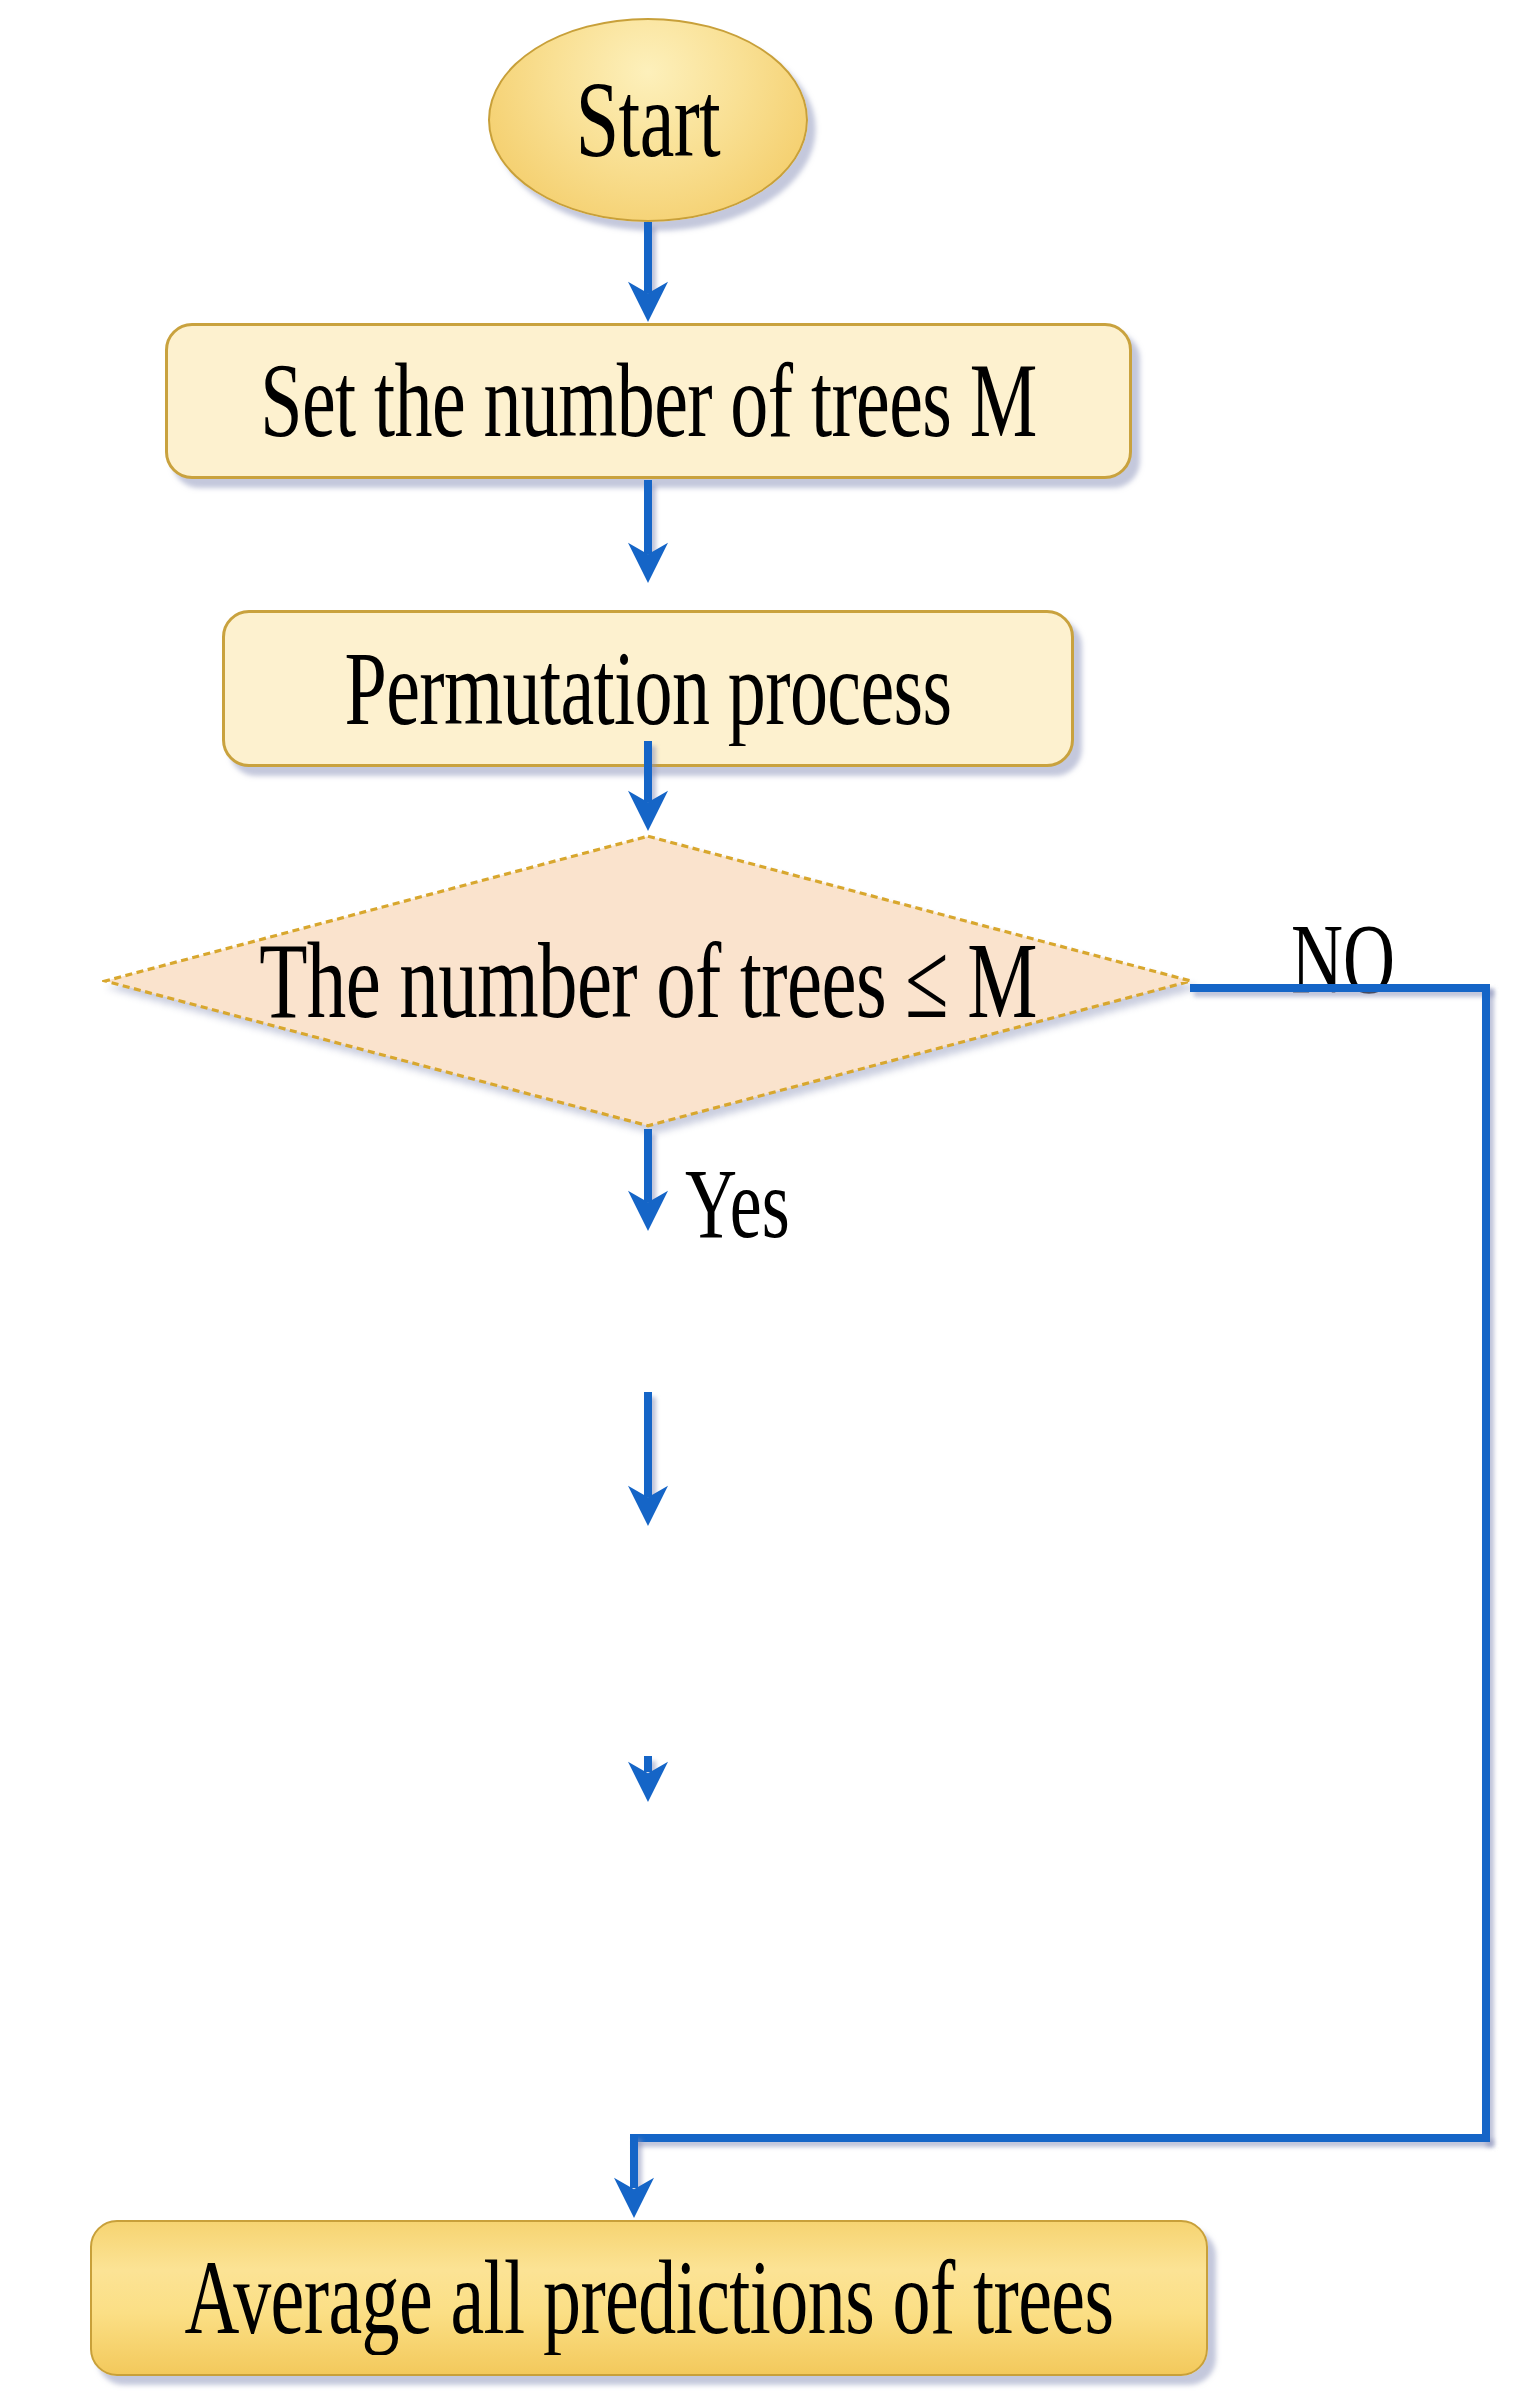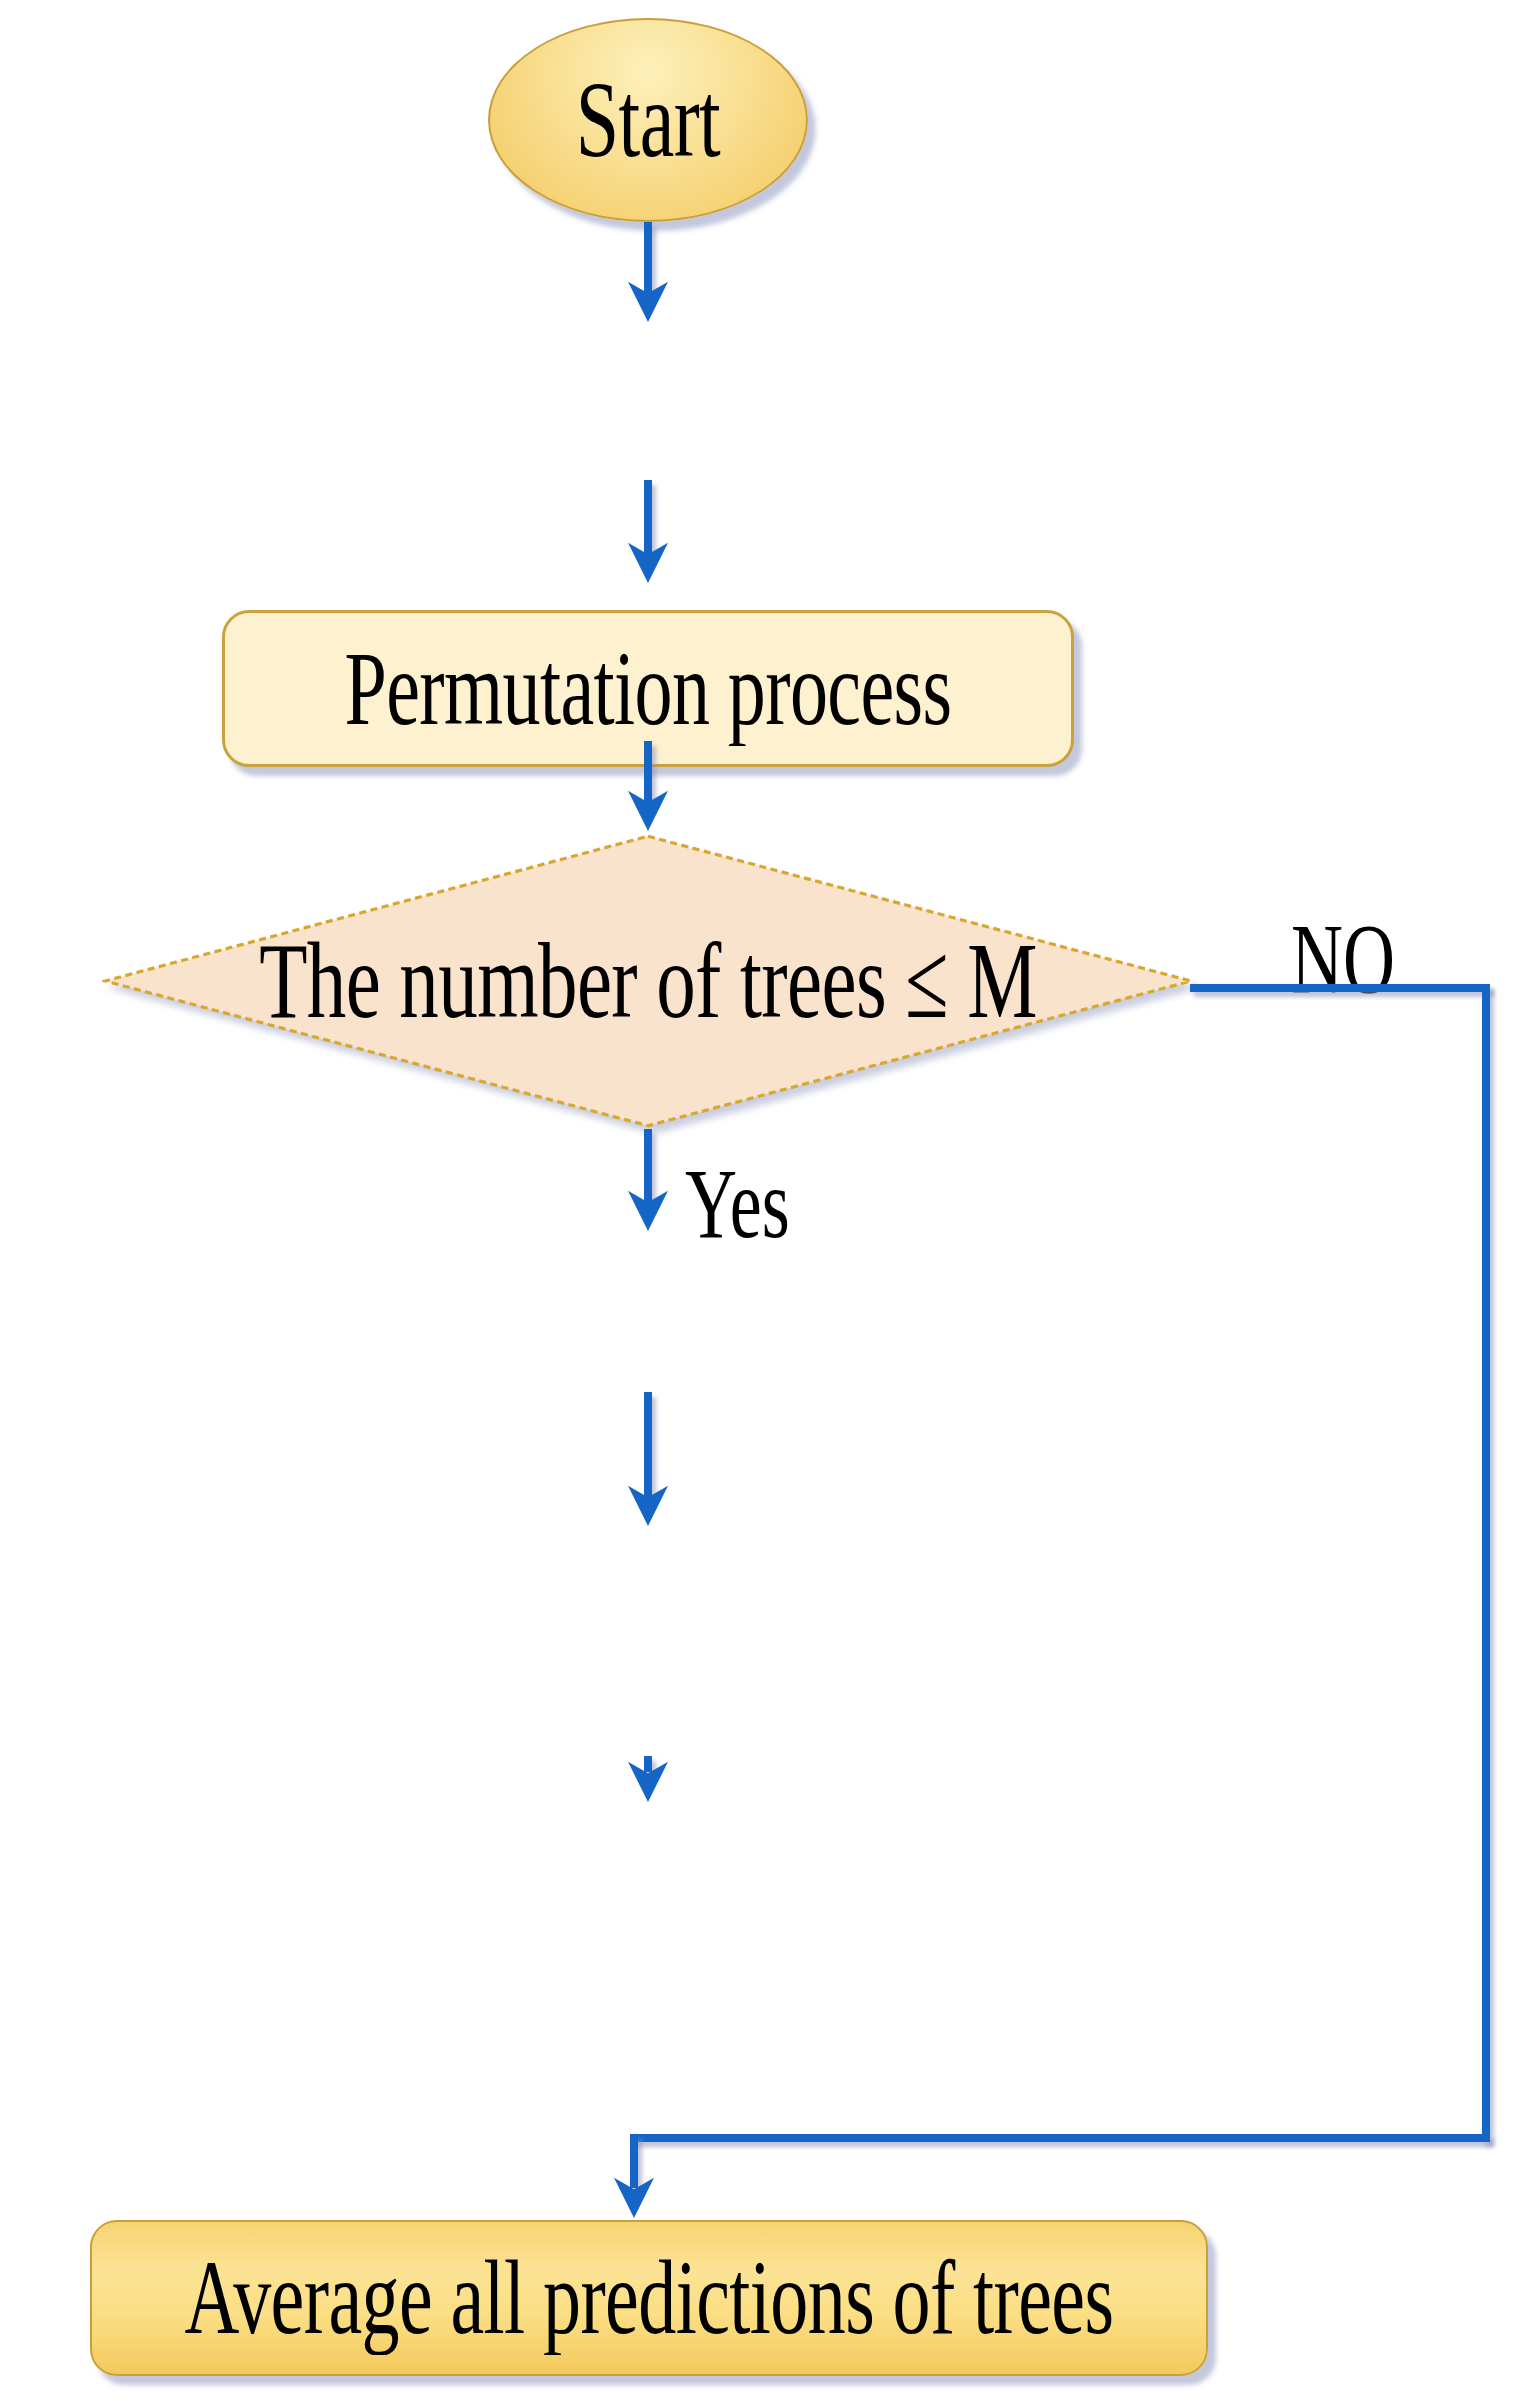--- a/index.html
+++ b/index.html
@@ -125,20 +125,23 @@
 
 <div class="canvas">
 
   <div class="node oval" id="n-start">
     <span class="txt">Start</span>
   </div>
 
   <div class="line" id="a1s"></div>
   <div class="head" id="a1h"></div>
 
+  <div class="node process" id="n-set">
+    <span class="txt">Set the number of trees M</span>
+  </div>
 
   <div class="line" id="a2s"></div>
   <div class="head" id="a2h"></div>
 
   <div class="node process" id="n-perm">
     <span class="txt">Permutation process</span>
   </div>
 
   <div class="line" id="a3s"></div>
   <div class="head" id="a3h"></div>

